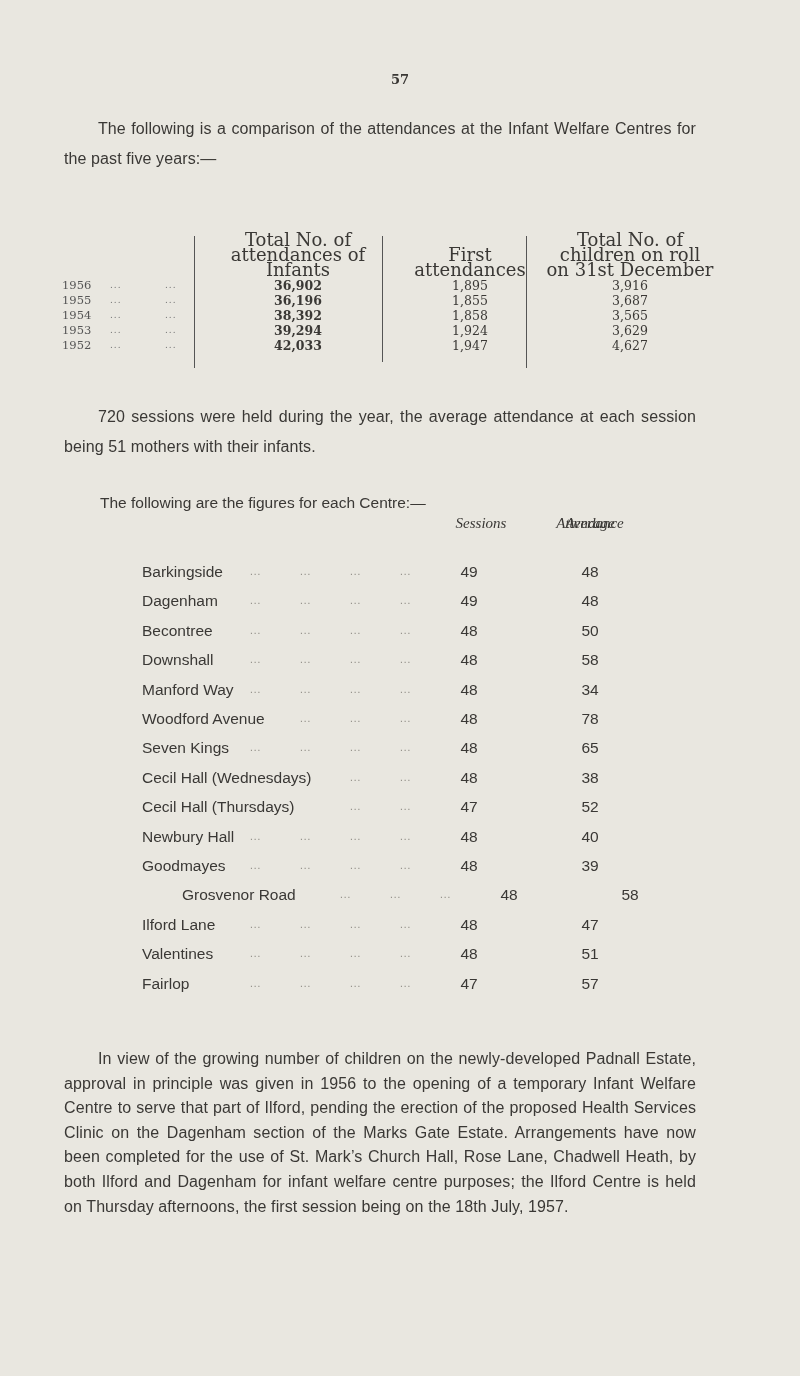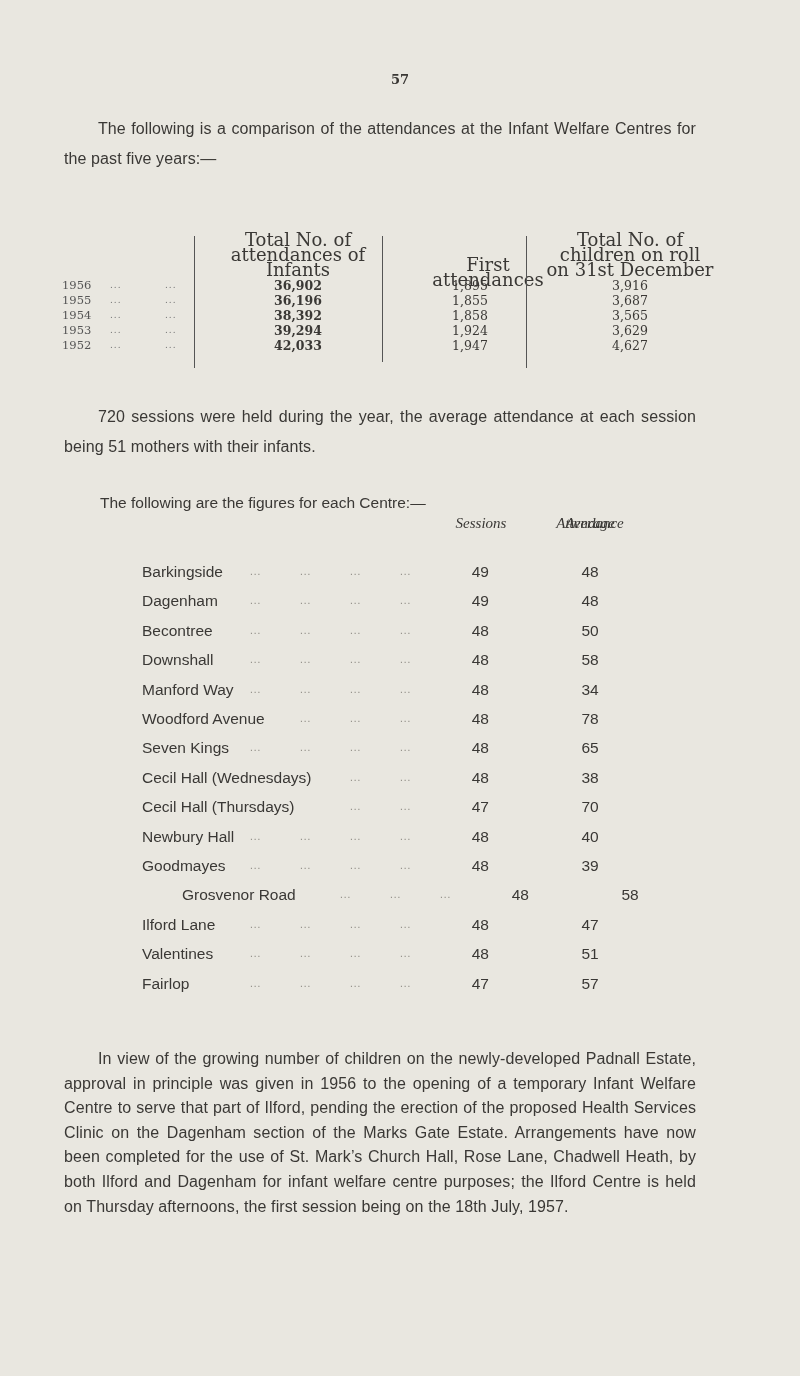--- a/index.html
+++ b/index.html
@@ -54,37 +54,37 @@
     .t2-sub {
       position: absolute; font-family: "Liberation Serif", serif; font-style: italic;
       font-size: 15px; color: #3a3835; text-align: center;
     }
     .t2-row {
       position: absolute; left: 140px; width: 560px; height: 24px;
       font-size: 15.5px; line-height: 24px; color: #3a3835;
     }
     .t2-row .name { position: absolute; left: 2px; }
     .t2-row .dots { position: absolute; font-size: 10px; color: #8a8780; letter-spacing: 1px; }
-    .t2-row .sess { position: absolute; left: 309px; width: 40px; text-align: right; }
+    .t2-row .sess { position: absolute; left: 309px; width: 40px; text-align: center; }
     .t2-row .avg { position: absolute; left: 430px; width: 40px; text-align: center; }
   </style>
 </head>
 <body>
 
 <div class="page-num">57</div>
 
 <div class="para" style="top:114px;"><span class="indent"></span><span>The following is a comparison of the attendances at the Infant Welfare Centres for the past five years:—</span></div>
 
 <div class="t1">
   <div class="head" style="left:228px;width:140px;top:26px;">
     <div>Total No. of</div>
     <div>attendances of</div>
     <div>Infants</div>
   </div>
-  <div class="head" style="left:428px;width:120px;top:41px;margin-top:10px;">
+  <div class="head" style="left:410px;width:120px;top:41px;">
     <div>First</div>
     <div>attendances</div>
   </div>
   <div class="head" style="left:545px;width:170px;top:26px;">
     <div>Total No. of</div>
     <div>children on roll</div>
     <div>on 31st December</div>
   </div>
   <div class="vline" style="left:194px;top:30px;height:132px;"></div>
   <div class="vline" style="left:382px;top:30px;height:126px;"></div>
@@ -209,21 +209,21 @@
       <span class="dots" style="left:210px">...</span>
       <span class="dots" style="left:260px">...</span>
       <span class="sess">48</span>
       <span class="avg">38</span>
     </div>
     <div class="t2-row" style="top: 795.2px;">
       <span class="name">Cecil Hall (Thursdays)</span>
       <span class="dots" style="left:210px">...</span>
       <span class="dots" style="left:260px">...</span>
       <span class="sess">47</span>
-      <span class="avg">70</span>
+      <span class="avg">52</span>
     </div>
     <div class="t2-row" style="top: 824.6px;">
       <span class="name">Newbury Hall</span>
       <span class="dots" style="left:110px">...</span>
       <span class="dots" style="left:160px">...</span>
       <span class="dots" style="left:210px">...</span>
       <span class="dots" style="left:260px">...</span>
       <span class="sess">48</span>
       <span class="avg">40</span>
     </div>

